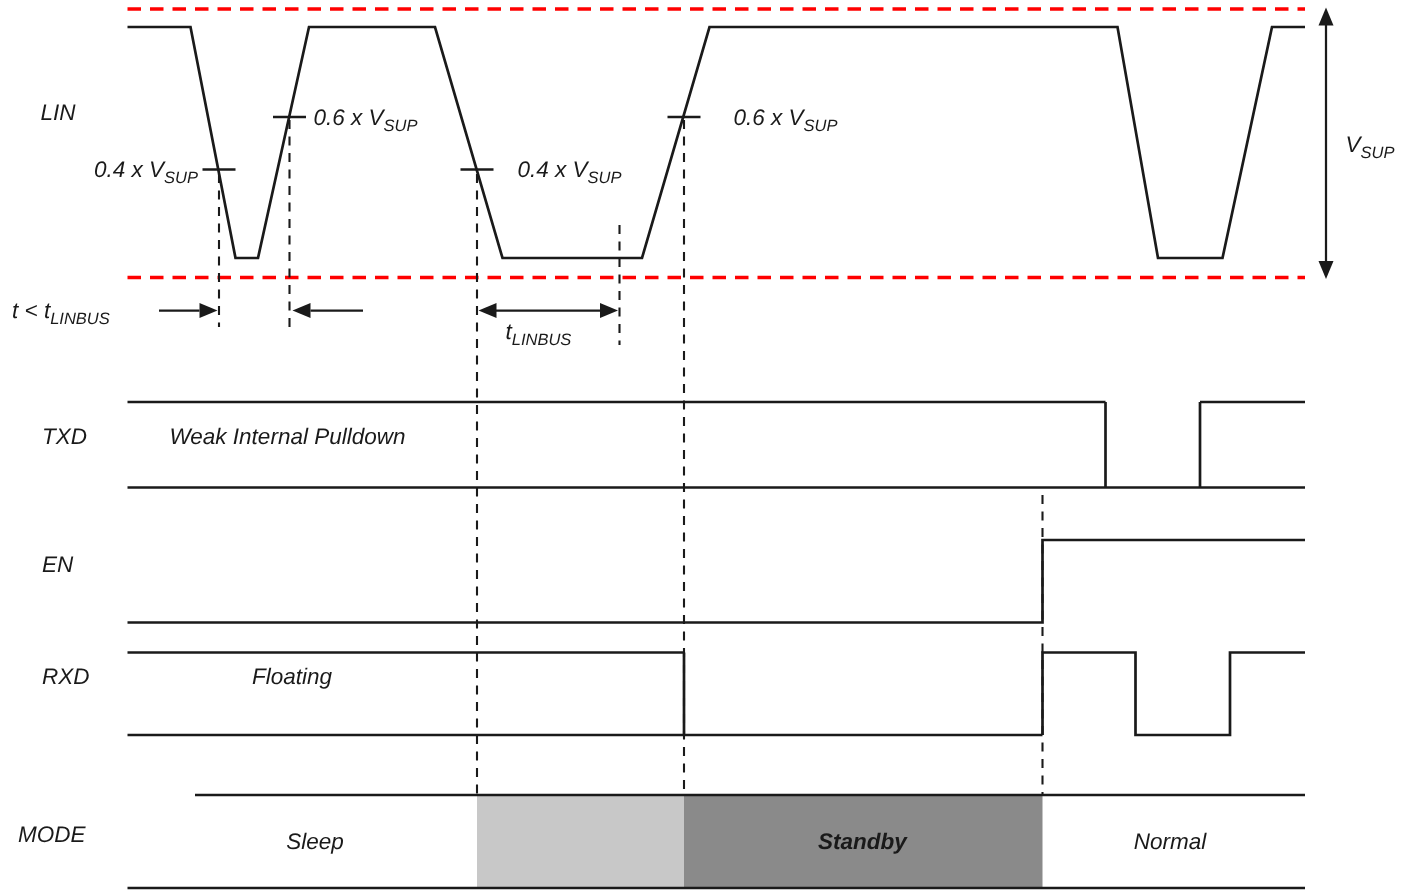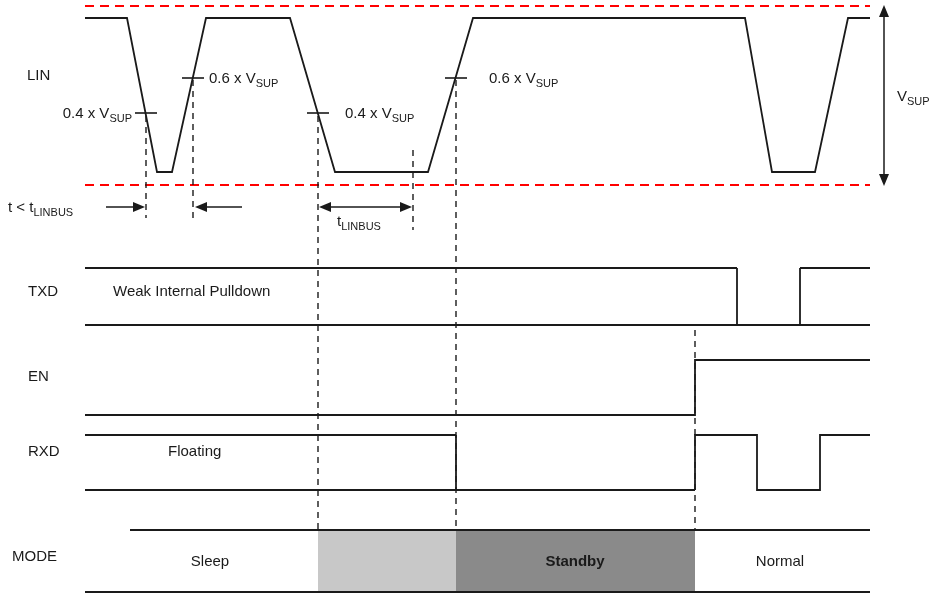--- a/index.html
+++ b/index.html
@@ -1,18 +1,19 @@
 <!DOCTYPE html>
 <html><head>
 <meta charset="utf-8">
 <style>
   html, body { margin: 0; padding: 0; background: #ffffff; }
   .figure-wrap {
     width: 936px; height: 597px; position: relative; background: #ffffff;
     font-family: "Liberation Sans", sans-serif;
+    font-style: italic;
   }
   svg text {
     font-family: "Liberation Sans", sans-serif;
     font-size: 15px;
     fill: #1a1a1a;
   }
   .bold { font-weight: bold; }
   .wave  { fill: none; stroke: #1a1a1a; stroke-width: 1.8; }
   .rail  { stroke: #1a1a1a; stroke-width: 1.8; }
   .tick  { stroke: #1a1a1a; stroke-width: 1.6; }

